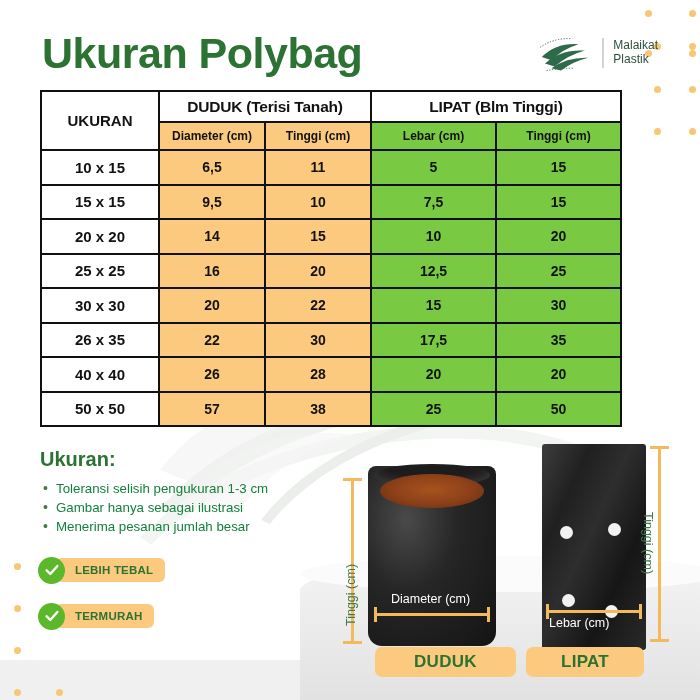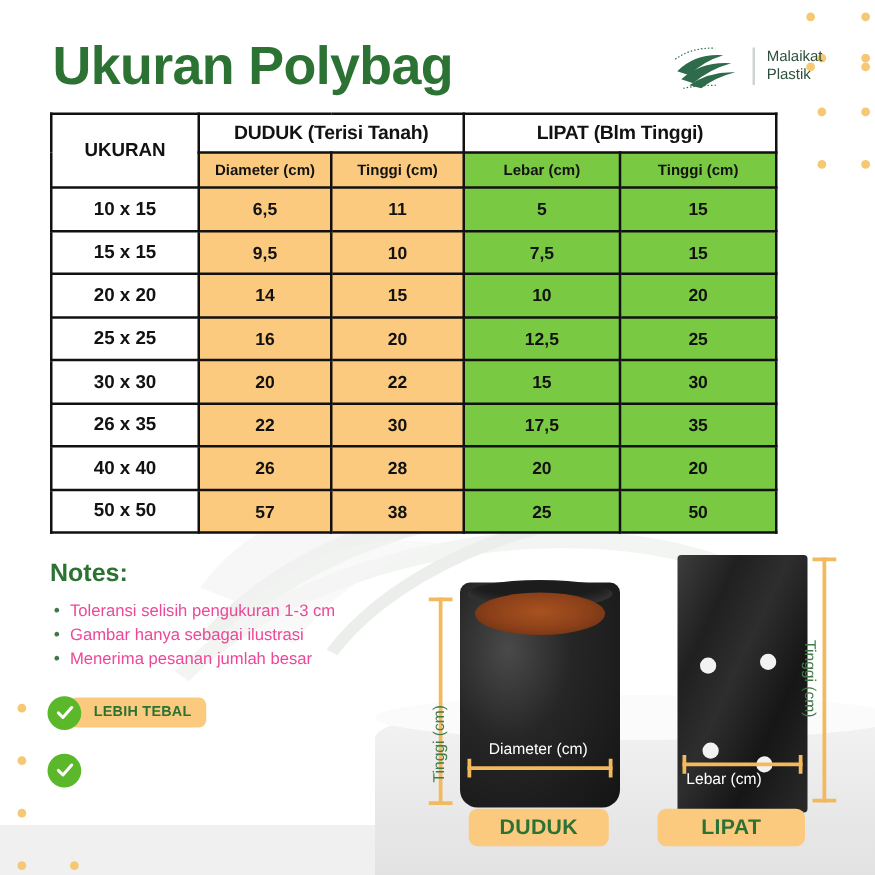--- a/index.html
+++ b/index.html
@@ -111,21 +111,21 @@
     position: absolute;
     left: 40px; top: 448px;
     width: 300px;
     z-index: 3;
   }
   .notes-title {
     font-size: 20px; font-weight: 800; color: #2b7233; margin-bottom: 9px;
   }
   .notes ul { list-style: none; }
   .notes li {
-    font-size: 13.3px; color: #ec4899; line-height: 1.42;
+    font-size: 13.3px; color: #15803d; line-height: 1.42;
     padding-left: 16px; position: relative;
   }
   .notes li::before {
     content: "•"; position: absolute; left: 3px; top: -1px;
     font-size: 14px; color: #3f7a47;
   }
 
   
   .badges { position: absolute; left: 38px; top: 556px; z-index: 3; }
   .badge {
@@ -323,21 +323,21 @@
           <td class="c-orange">57</td>
           <td class="c-orange">38</td>
           <td class="c-green">25</td>
           <td class="c-green">50</td>
         </tr>
       </tbody>
   </table>
 </div>
 
 <div class="notes">
-  <div class="notes-title">Notes:</div>
+  <div class="notes-title">Ukuran:</div>
   <ul id="notes-list">
       <li>Toleransi selisih pengukuran 1-3 cm</li>
       <li>Gambar hanya sebagai ilustrasi</li>
       <li>Menerima pesanan jumlah besar</li>
     </ul>
 </div>
 
 <div class="badges" id="badges">
     <div class="badge">
       <div class="badge-check">
@@ -346,20 +346,21 @@
         </svg>
       </div>
       <div class="badge-pill">LEBIH TEBAL</div>
     </div>
     <div class="badge">
       <div class="badge-check">
         <svg viewBox="0 0 24 24">
           <path d="M4 12.5 L9.5 18 L20 6" stroke="#ffffff" stroke-width="3.6" fill="none" stroke-linecap="round" stroke-linejoin="round"></path>
         </svg>
       </div>
+      <div class="badge-pill">TERMURAH</div>
     </div>
   </div>
 
 <div class="products">
 
   <div class="bag duduk-bag">
     <div class="duduk-rim"></div>
     <div class="duduk-soil"></div>
   </div>
 
@@ -383,15 +384,15 @@
   <div class="dim-line" style="left:328px; top:6px; width:3px; height:196px;"></div>
   <div class="dim-cap" style="left:320px; top:6px; width:19px; height:3px;"></div>
   <div class="dim-cap" style="left:320px; top:199px; width:19px; height:3px;"></div>
   <div class="dim-label vert" style="left:325px; top:72px; transform:rotate(90deg);">Tinggi (cm)</div>
 
   <div class="dim-line" style="left:216px; top:170px; width:96px; height:3px;"></div>
   <div class="dim-cap" style="left:216px; top:164px; width:3px; height:15px;"></div>
   <div class="dim-cap" style="left:309px; top:164px; width:3px; height:15px;"></div>
   <div class="dim-label light" style="left:219px; top:176px;">Lebar (cm)</div>
 
-  <div class="cap-btn" style="left:45px; top:207px; width:112px;">DUDUK</div>
+  <div class="cap-btn" style="left:45px; top:207px; width:141px;">DUDUK</div>
   <div class="cap-btn" style="left:196px; top:207px; width:118px;">LIPAT</div>
 </div>
 
 </body></html>

